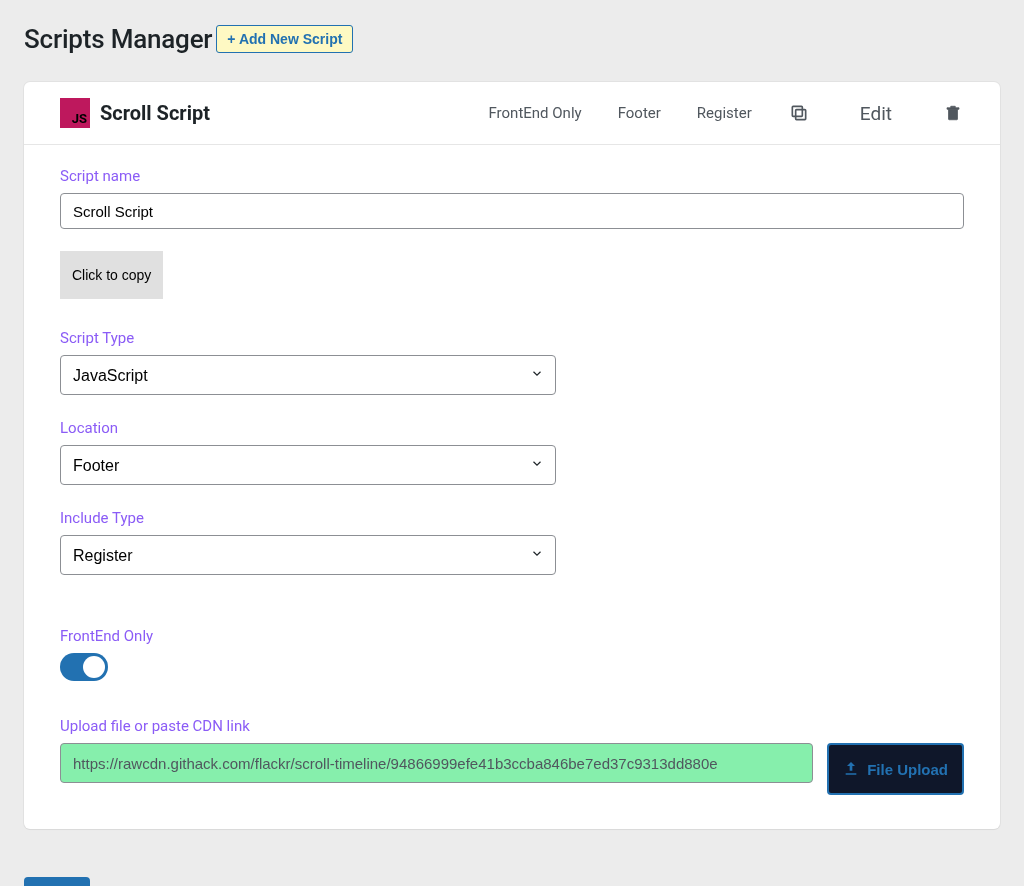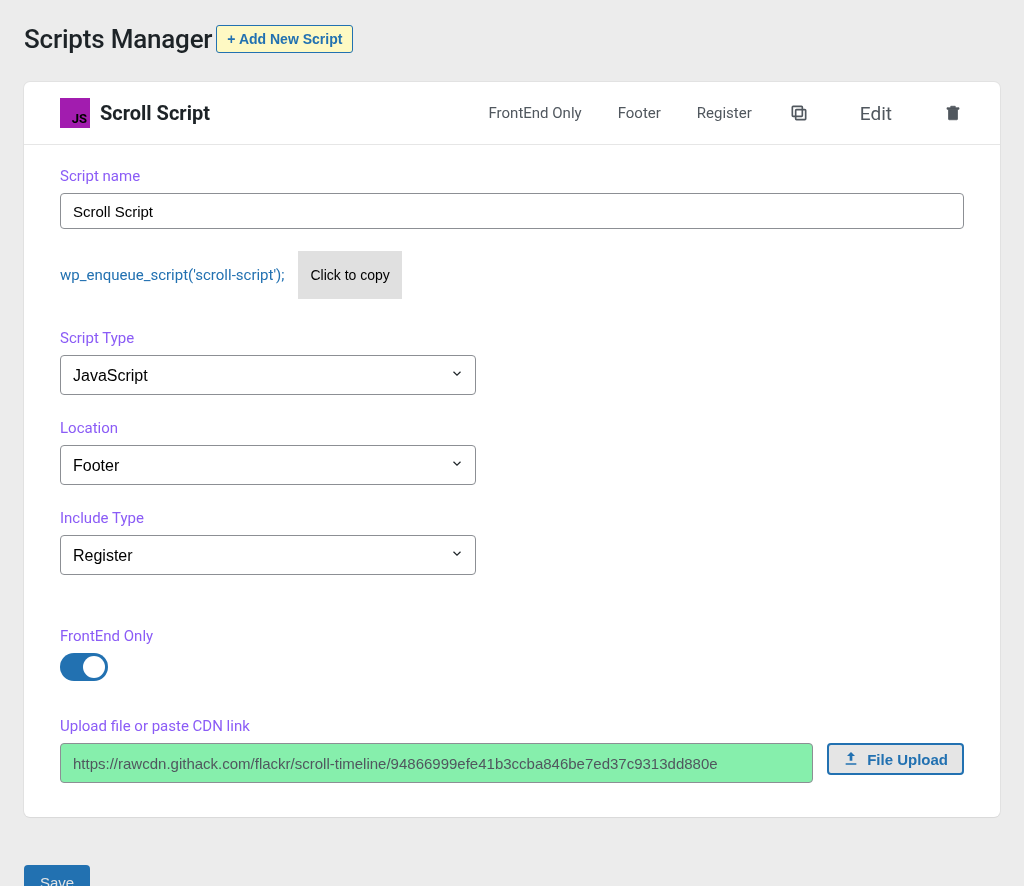--- a/index.html
+++ b/index.html
@@ -44,21 +44,21 @@
   }
   .card-header {
     display: flex;
     align-items: center;
     padding: 16px 36px 16px 36px;
     border-bottom: 1px solid #e6e6e6;
     gap: 10px;
   }
   .js-badge {
     width: 30px; height: 30px;
-    background: #a21caf;
+    background: #be185d;
     display: flex;
     align-items: flex-end;
     justify-content: flex-end;
     font-weight: 700;
     font-size: 13px;
     padding: 2px 3px;
     color: #000;
   }
   .script-title {
     font-size: 20px;
@@ -113,21 +113,21 @@
   }
   .copy-btn {
     background: #e0e0e0;
     border: none;
     padding: 16px 12px;
     font-size: 14px;
     cursor: pointer;
   }
   .select-wrap {
     position: relative;
-    width: 416px;
+    width: 496px;
     margin-bottom: 24px;
   }
   .select {
     width: 100%;
     height: 40px;
     border: 1px solid #8c8f94;
     border-radius: 4px;
     padding: 0 12px;
     font-size: 16px;
     appearance: none;
@@ -166,26 +166,26 @@
     border: 1px solid #8c8f94;
     border-radius: 4px;
     height: 40px;
     padding: 0 12px;
     font-size: 15px;
     color: #50575e;
     background: #86efac;
   }
   .upload-btn {
     border: 2px solid #2271b1;
-    background: #e5e5e5;
+    background: #0f172a;
     color: #2271b1;
     font-weight: 600;
     font-size: 15px;
     padding: 0 14px;
-    height: 32px;
+    height: 52px;
     border-radius: 4px;
     display: flex; align-items: center; gap: 8px;
     cursor: pointer;
   }
   .upload-btn svg { fill: #2271b1; }
   .save-btn {
     margin-top: 48px;
     background: #2271b1;
     color: #e5e5e5;
     border: none;
@@ -235,21 +235,20 @@
         </svg>
       </span>
     </div>
 
     <div class="card-body">
 
       <div class="field-label">Script name</div>
       <input class="text-input" type="text" value="Scroll Script" style="">
 
       <div class="code-row">
-        <span class="enqueue">wp_enqueue_script('scroll-script');</span>
         <button class="copy-btn">Click to copy</button>
       </div>
 
       <div class="field-label">Script Type</div>
       <div class="select-wrap">
         <select class="select">
           <option>JavaScript</option>
         </select>
         <span class="chevron">
           <svg width="14" height="14" viewBox="0 0 24 24" fill="none" stroke="#1d2327" stroke-width="2">

